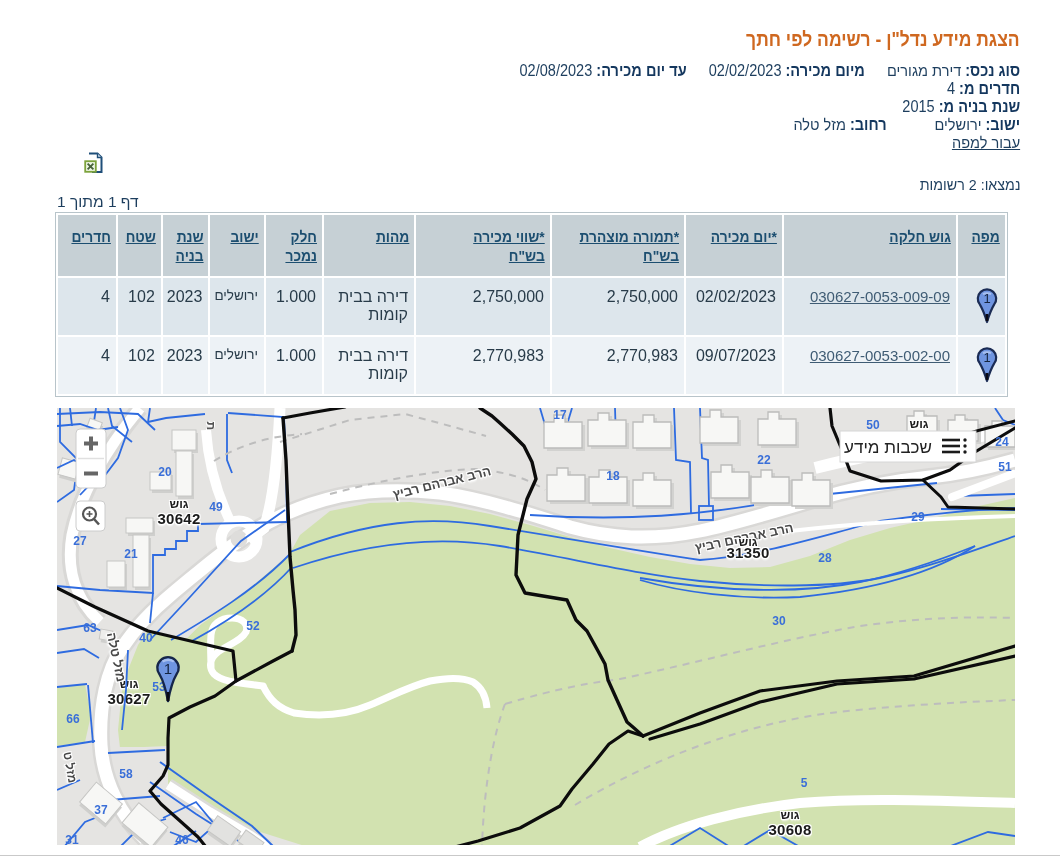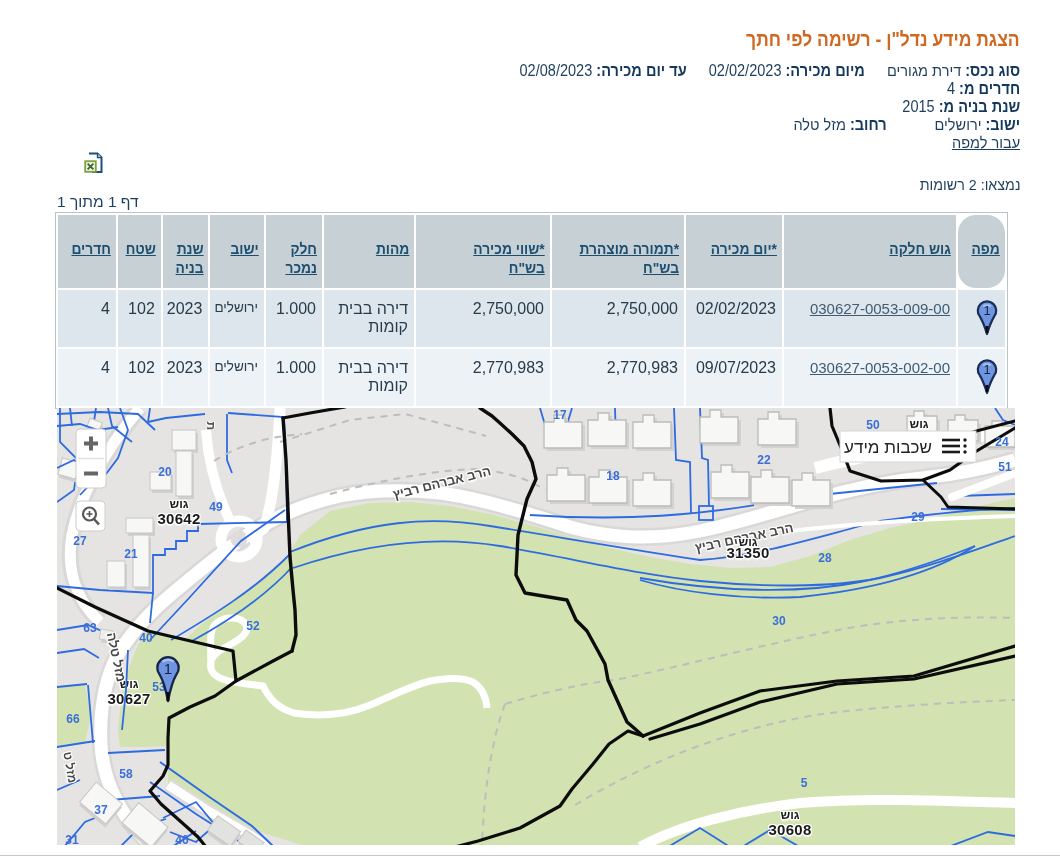--- a/index.html
+++ b/index.html
@@ -9,21 +9,21 @@
 a.nv{color:#1d3e5e;text-decoration:underline;}
 #title{position:absolute;right:40px;top:28px;font-size:20px;font-weight:bold;color:#cf6820;transform:scaleX(0.875);transform-origin:right center;white-space:nowrap;}
 #info{position:absolute;right:40px;top:62px;text-align:right;font-size:15.8px;line-height:18.1px;color:#1d3e5e;white-space:nowrap;transform:scaleX(0.92);transform-origin:right top;}
 .gap{display:inline-block;width:24px;}
 .gap2{display:inline-block;width:52px;}
 #found{position:absolute;right:40px;top:176px;font-size:15.5px;color:#1d3e5e;transform:scaleX(0.92);transform-origin:right center;}
 #pageof{position:absolute;left:57px;top:193px;font-size:15.5px;color:#1d3e5e;direction:rtl;}
 #xlico{position:absolute;left:84px;top:152px;}
 #tblwrap{position:absolute;right:52px;top:212px;}
 table.res{border-collapse:separate;border-spacing:2px;background:#fff;border:1px solid #b8c4ca;}
-table.res th{background:#c6d0d5;color:#1c4e70;font-size:15px;font-weight:bold;height:49px;vertical-align:top;padding:24px 5px 0 5px;line-height:19px;text-align:right;}
+table.res th{background:#c6d0d5;color:#1c4e70;font-size:15px;font-weight:bold;height:49px;vertical-align:top;padding:12px 5px 0 5px;line-height:19px;text-align:right;}
 table.res th a{color:#1c4e70;text-decoration:underline;display:inline-block;transform:scaleX(0.92);transform-origin:right center;}
 table.res td{color:#283b49;font-size:16px;vertical-align:top;padding:10px 6px 0 4px;text-align:right;height:47px;}
 tr.r1 td{background:#dde6ec;}
 tr.r2 td{background:#edf2f6;}
 td.gush a{color:#3f5c74;text-decoration:underline;font-size:15px;}
 td.pin{text-align:center;padding-top:5px;}
 #map{position:absolute;left:57px;top:408px;width:958px;height:437px;}
 #botline{position:absolute;left:0;top:855px;width:1060px;height:1px;background:#c9c9c9;}
 </style>
 </head>
@@ -44,40 +44,40 @@
 <rect x="1.2" y="9.2" width="10.6" height="10.6" fill="#eef6e4" stroke="#7da33c" stroke-width="1.8"></rect>
 <path d="M3.6 11.6 L9.4 17.4 M9.4 11.6 L3.6 17.4" stroke="#47633a" stroke-width="1.9"></path>
 </svg>
 </div>
 <div id="found">נמצאו: 2 רשומות</div>
 <div id="pageof">דף 1 מתוך 1</div>
 <div id="tblwrap">
 <table class="res">
 <tbody>
           <tr>
-<th style="width:37px;border-radius:18px;"><a href="#">מפה</a></th>
+<th style="width:37px;"><a href="#">מפה</a></th>
 <th style="width:162px;"><a href="#">גוש חלקה</a></th>
 <th style="width:86px;"><a href="#">*יום מכירה</a></th>
 <th style="width:122px;"><a href="#">*תמורה מוצהרת בש"ח</a></th>
 <th style="width:124px;"><a href="#">*שווי מכירה<br>בש"ח</a></th>
 <th style="width:80px;"><a href="#">מהות</a></th>
 <th style="width:46px;"><a href="#">חלק נמכר</a></th>
 <th style="width:41px;"><a href="#">ישוב</a></th>
 <th style="width:31px;"><a href="#">שנת בניה</a></th>
 <th style="width:31px;text-align:center;"><a href="#">שטח</a></th>
 <th style="width:48px;"><a href="#">חדרים</a></th>
 </tr>
 <tr class="r1">
 <td class="pin"><svg width="24" height="37" viewBox="0 0 24 37">
 <path d="M4.8 16.4 C7.6 21 9.6 26 12 34 C14.4 26 16.4 21 19.2 16.4 A9.2 9.2 0 1 0 4.8 16.4 Z" fill="#6f95e0" stroke="#1b2c55" stroke-width="2.2" stroke-linejoin="round"></path>
 <path d="M12 33 L12 26" stroke="#0a0a14" stroke-width="2.6"></path>
 <path d="M8 6.2 C9.5 5 14.5 5 16 6.2" stroke="#a8c0ef" stroke-width="2" fill="none"></path>
 <text x="12" y="15" text-anchor="middle" font-family="Liberation Sans" font-size="13" fill="#15253f">1</text>
 </svg></td>
-<td class="gush"><a href="#">030627-0053-009-00</a></td>
+<td class="gush"><a href="#">030627-0053-009-09</a></td>
 <td>02/02/2023</td>
 <td>2,750,000</td>
 <td>2,750,000</td>
 <td>דירה בבית קומות</td>
 <td>1.000</td>
 <td style="font-size:13.5px;">ירושלים</td>
 <td>2023</td>
 <td>102</td>
 <td>4</td>
 </tr>

